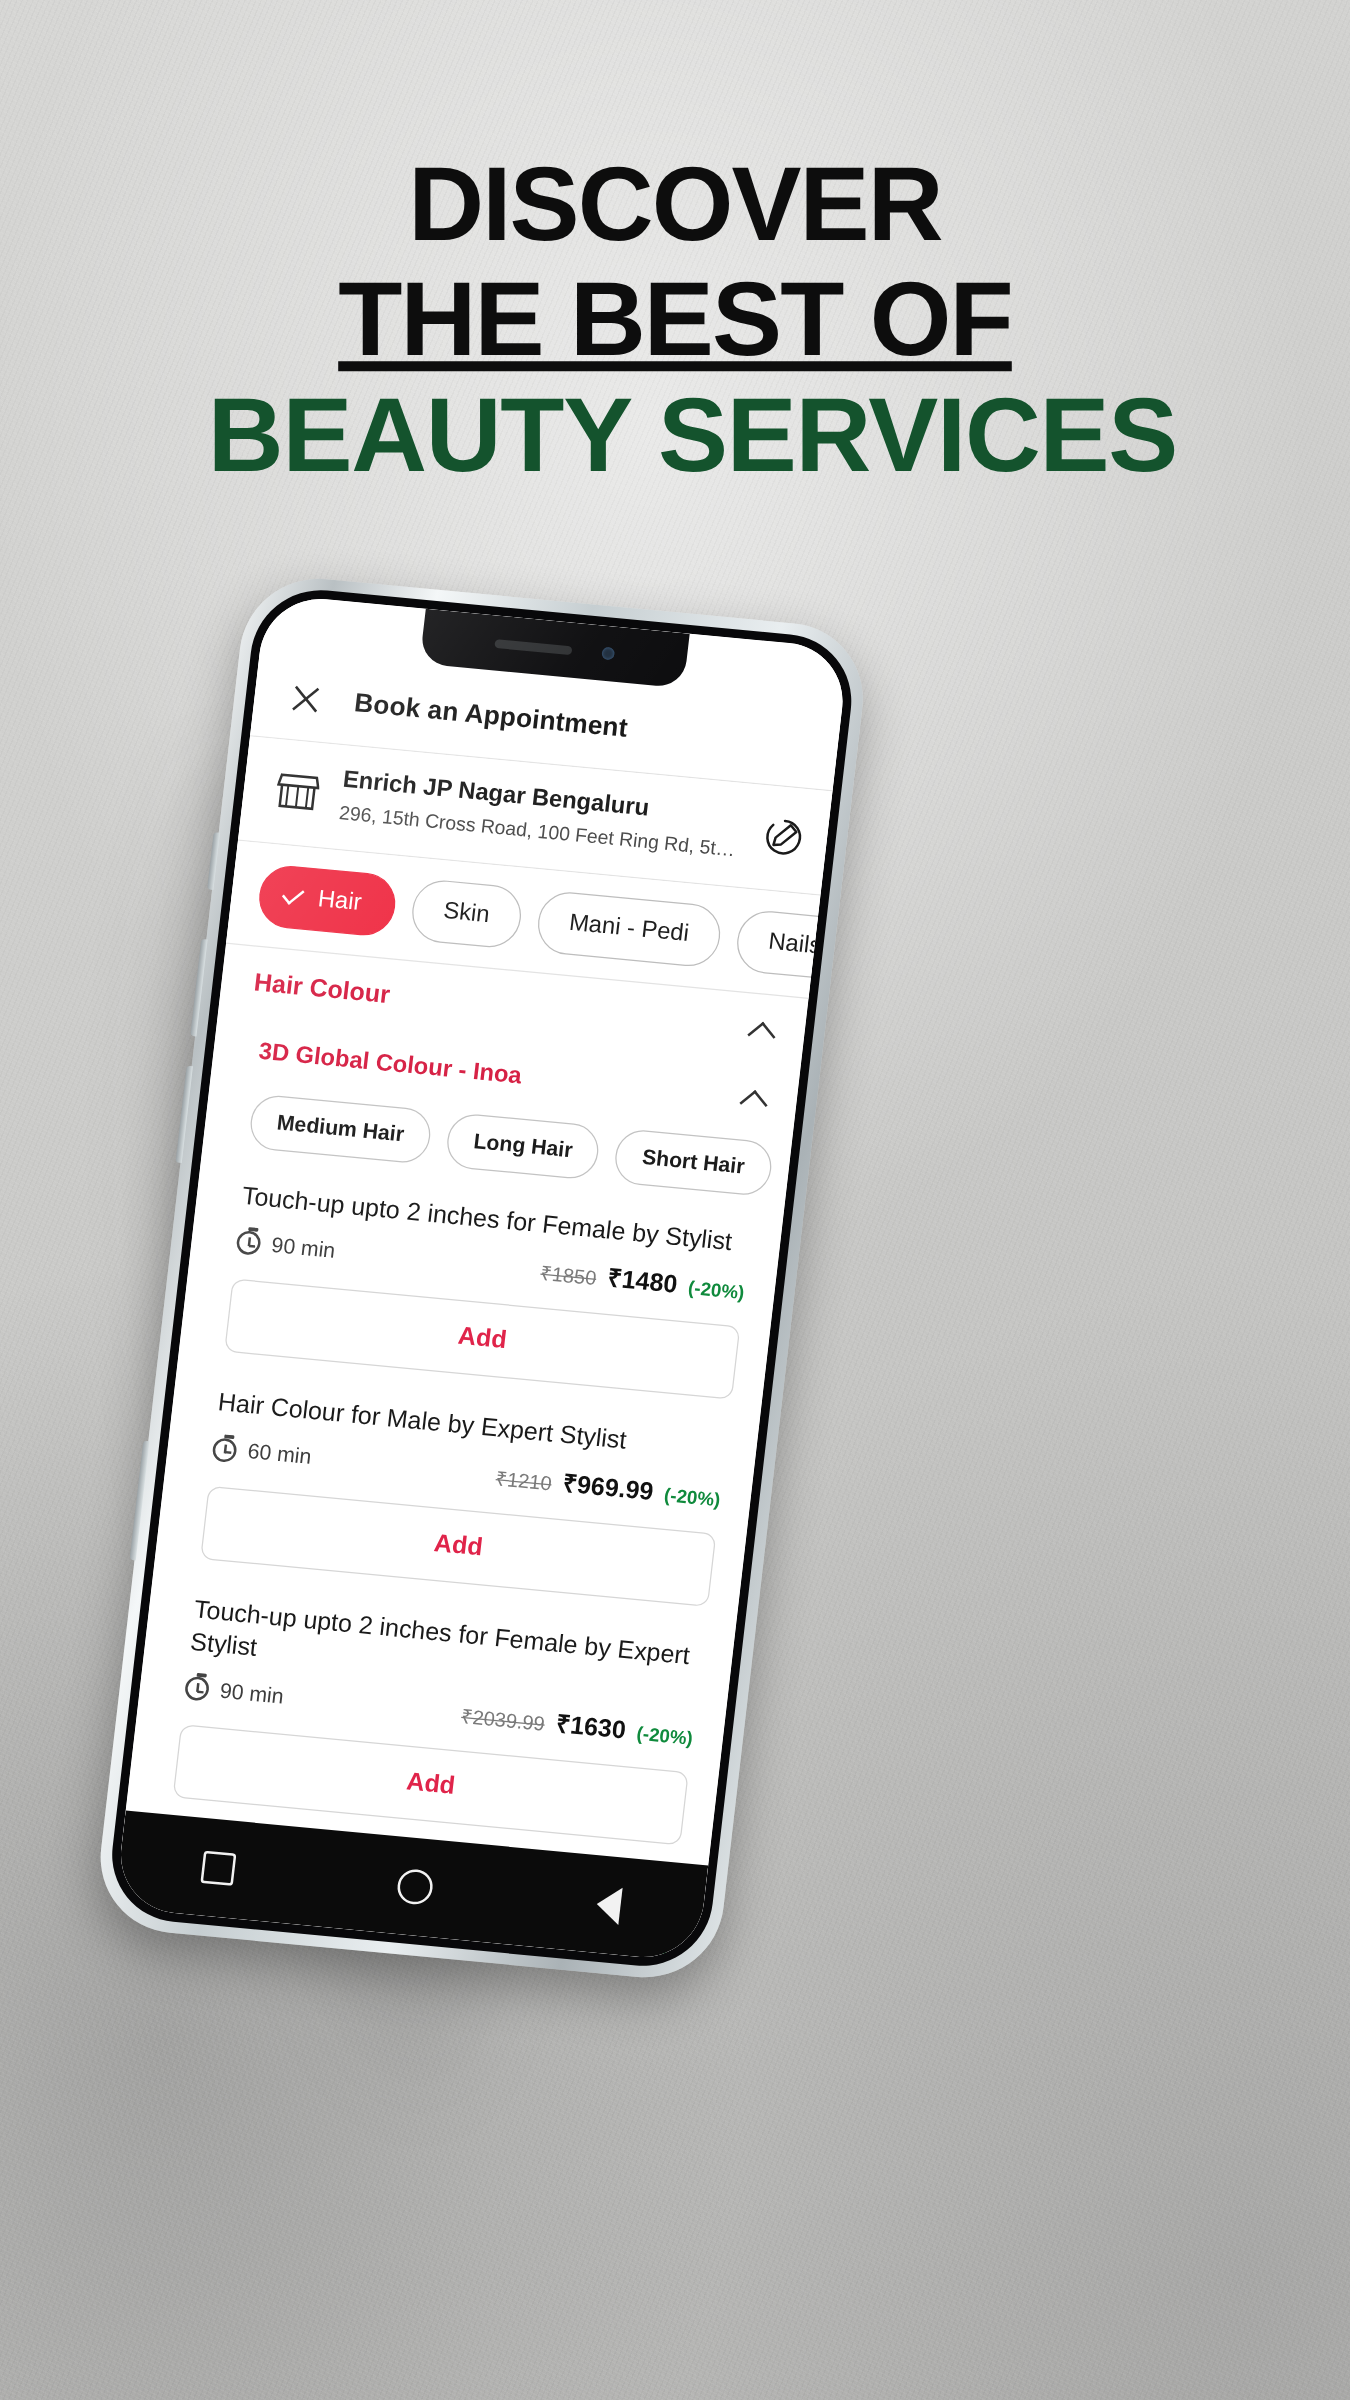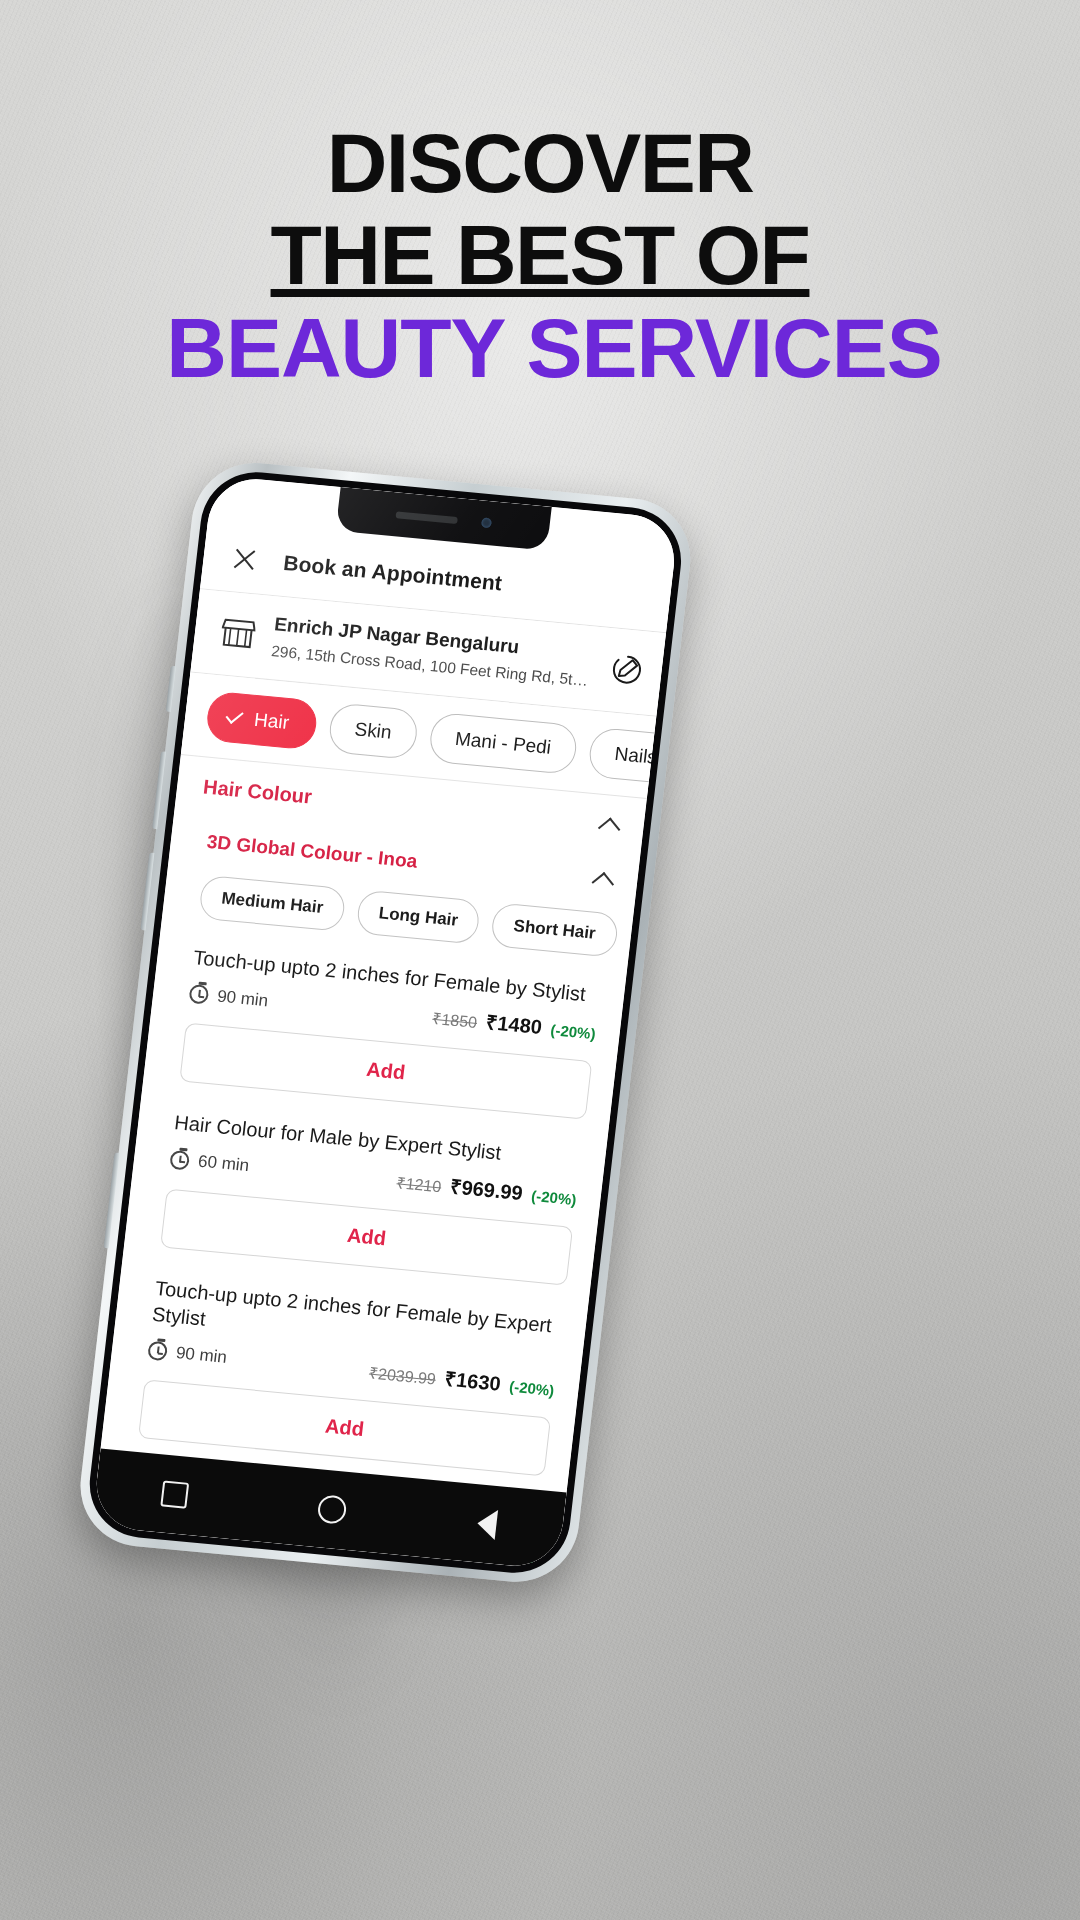--- a/index.html
+++ b/index.html
@@ -36,21 +36,21 @@
     z-index: 6;
   }
   .hl-line {
     display: block;
     font-weight: bold;
     letter-spacing: -1.5px;
     line-height: .98;
   }
   .hl-1 { font-size: 84px; color: #0d0d0d; }
   .hl-2 { font-size: 84px; color: #0d0d0d; margin-top: 10px; text-decoration: underline; }
-  .hl-3 { font-size: 84px; color: #6d28d9; margin-top: 10px; letter-spacing: -1px; padding-left: 28px; }
+  .hl-3 { font-size: 84px; color: #14532d; margin-top: 10px; letter-spacing: -1px; padding-left: 28px; }
 
   
   #phone-shadow {
     position: absolute;
     left: 118px; top: 600px;
     width: 300px; height: 1130px;
     background: radial-gradient(ellipse at 55% 45%, rgba(40,40,42,0.48), rgba(40,40,42,0.0) 68%);
     filter: blur(26px);
     transform: rotate(-6.5deg);
     z-index: 2;

